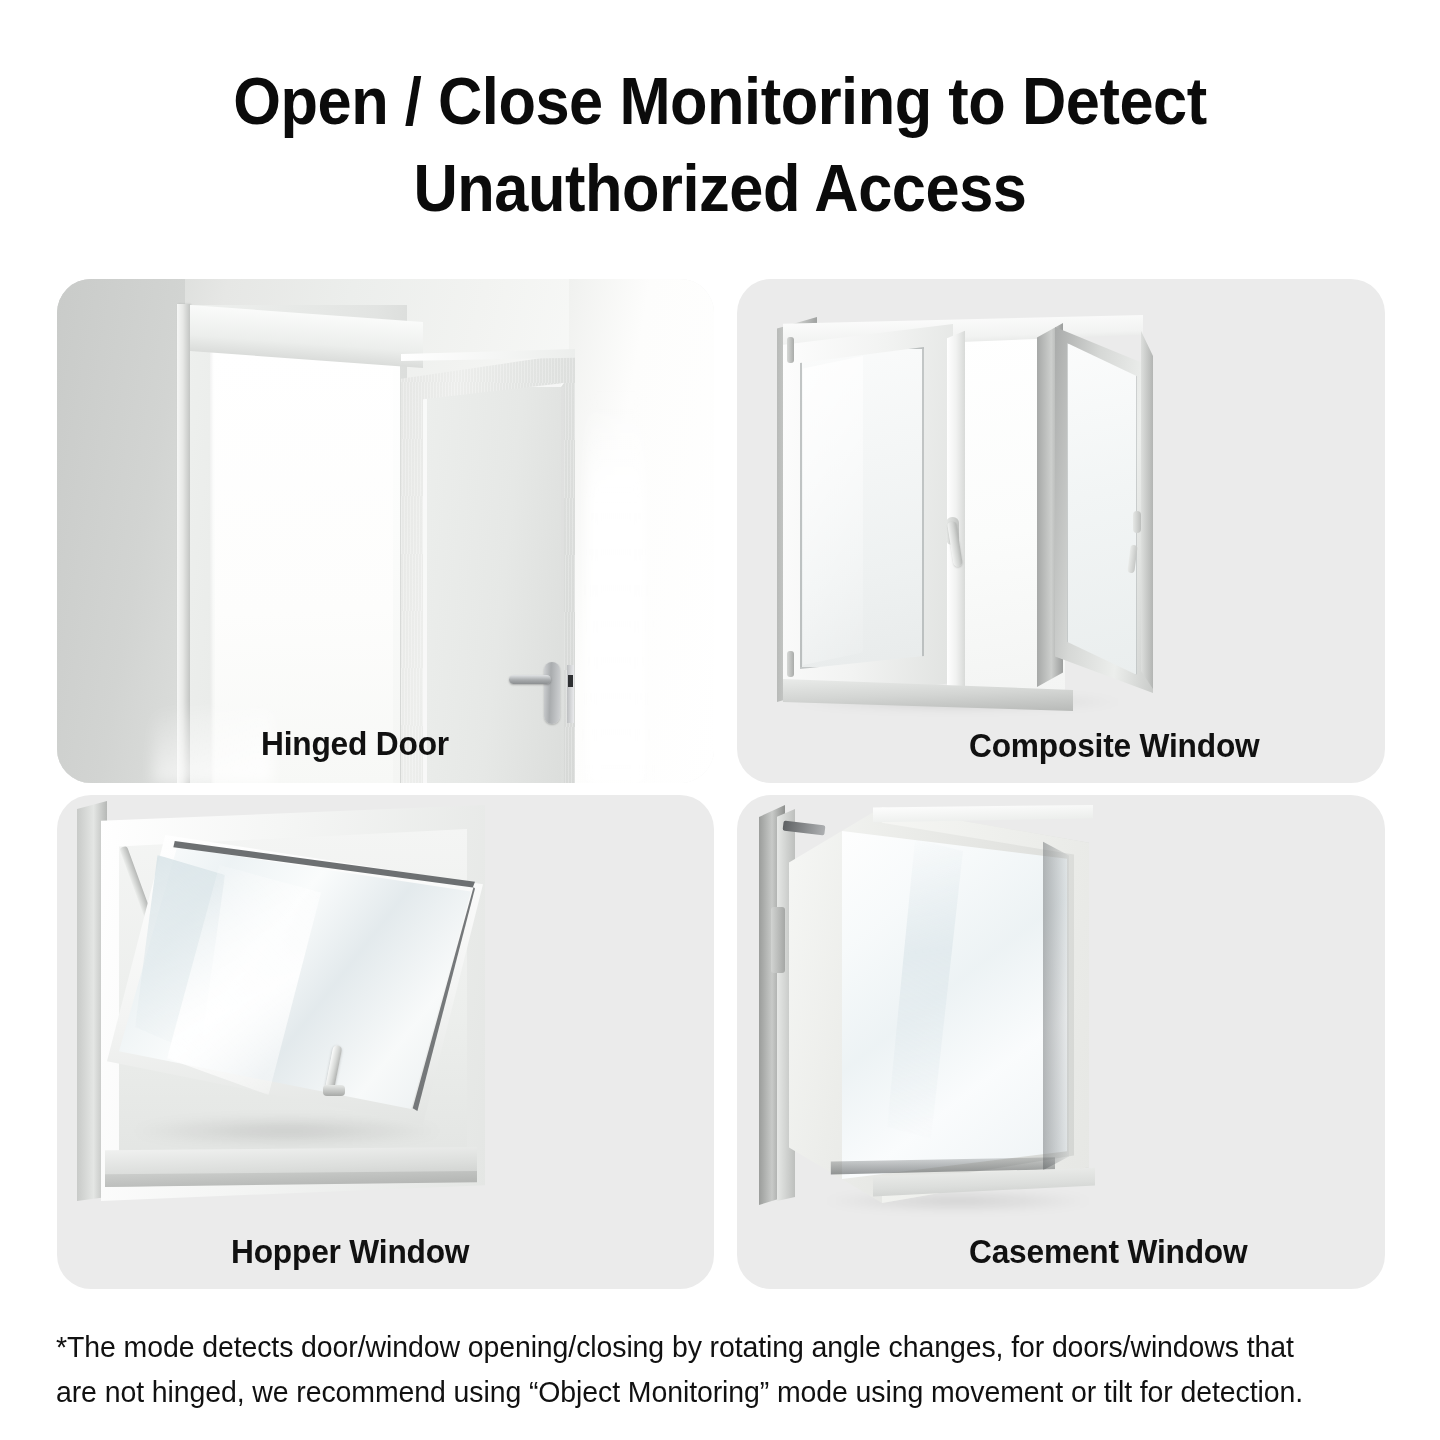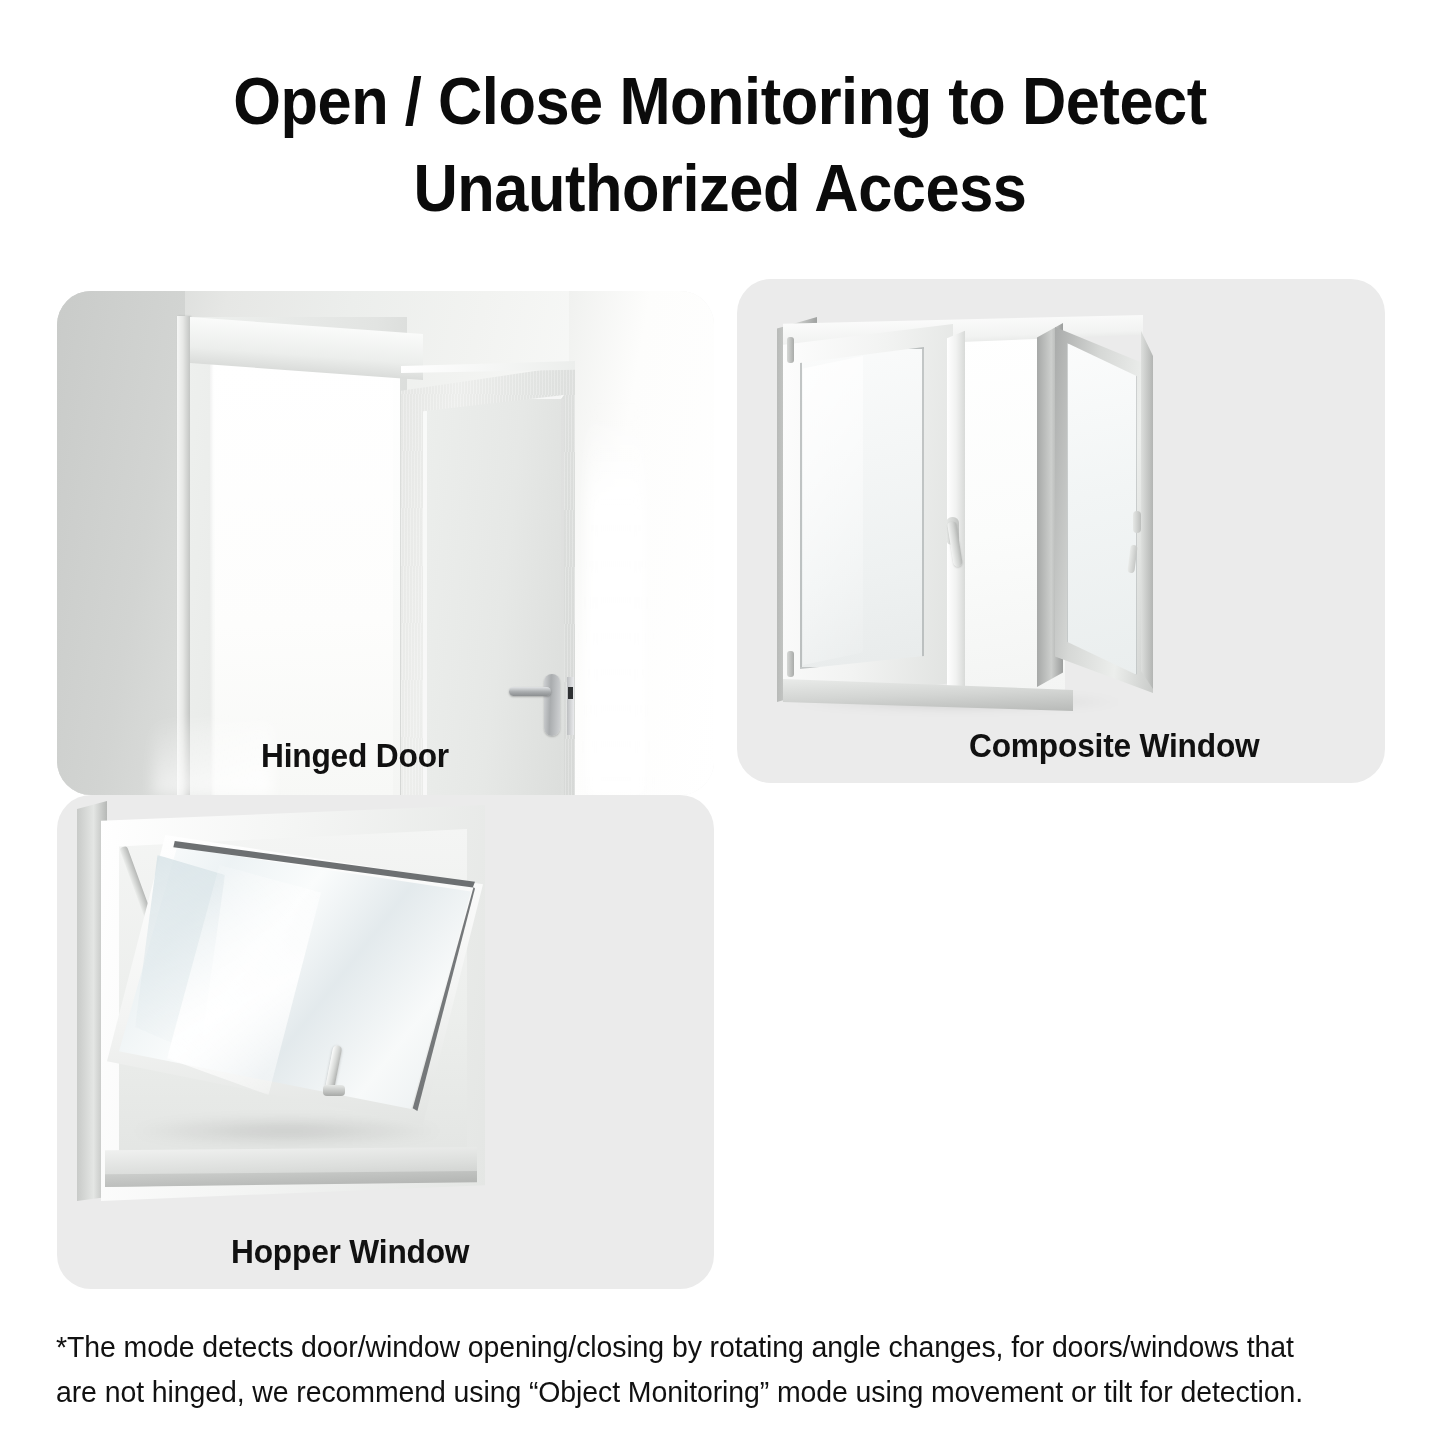--- a/index.html
+++ b/index.html
@@ -38,21 +38,21 @@
     left: 57px;
     width: 1328px;
     height: 1010px;
   }
   .card {
     position: absolute;
     border-radius: 34px;
     overflow: hidden;
     background: #ebebeb;
   }
-  .card.c1 { left: 0px;   top: 0px;   width: 657px; height: 504px; margin-top: 12px; }
+  .card.c1 { left: 0px;   top: 0px;   width: 657px; height: 504px; }
   .card.c2 { left: 680px; top: 0px;   width: 648px; height: 504px; }
   .card.c3 { left: 0px;   top: 516px; width: 657px; height: 494px; }
   .card.c4 { left: 680px; top: 516px; width: 648px; height: 494px; }
 
   .card-label {
     position: absolute;
     bottom: 20px;
     font-size: 33px;
     font-weight: bold;
     color: #111111;
@@ -548,16 +548,34 @@
       <div class="cw-right-post"></div>
       <div class="cw-right-sash"></div>
       <div class="cw-right-glass"></div>
       <div class="cw-right-edge"></div>
       <div class="cw-right-lock-a"></div>
       <div class="cw-right-lock-b"></div>
     </div>
     <div class="card-label lbl-2">Composite Window</div>
   </div>
 
+  <div class="card c4">
+    <div class="art">
+      <div class="cs-shadow"></div>
+      <div class="cs-jamb"></div>
+      <div class="cs-jamb2"></div>
+      <div class="cs-hinge-top"></div>
+      <div class="cs-hinge-mid"></div>
+      <div class="cs-sash"></div>
+      <div class="cs-sash-face"></div>
+      <div class="cs-glass"></div>
+      <div class="cs-glass-streak"></div>
+      <div class="cs-glass-edge-r"></div>
+      <div class="cs-glass-edge-b"></div>
+      <div class="cs-top-edge"></div>
+      <div class="cs-bot-edge"></div>
+    </div>
+    <div class="card-label lbl-4">Casement Window</div>
+  </div>
 
 </div>
 
 <div class="footnote">*The mode detects door/window opening/closing by rotating angle changes, for doors/windows that are not hinged, we recommend using “Object Monitoring” mode using movement or tilt for detection.</div>
 
 </body></html>

